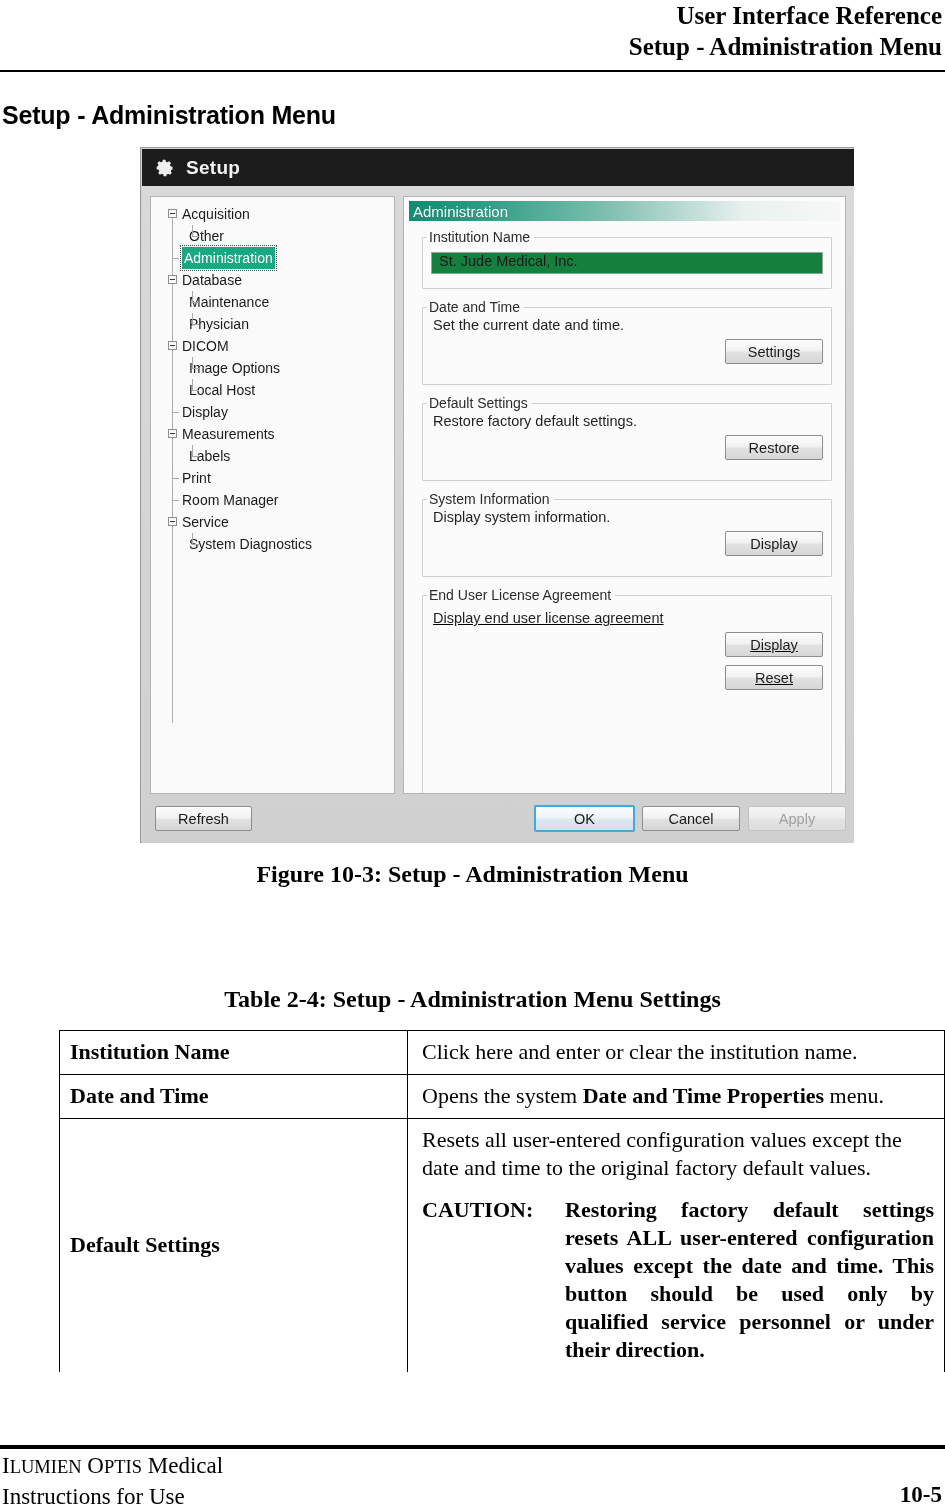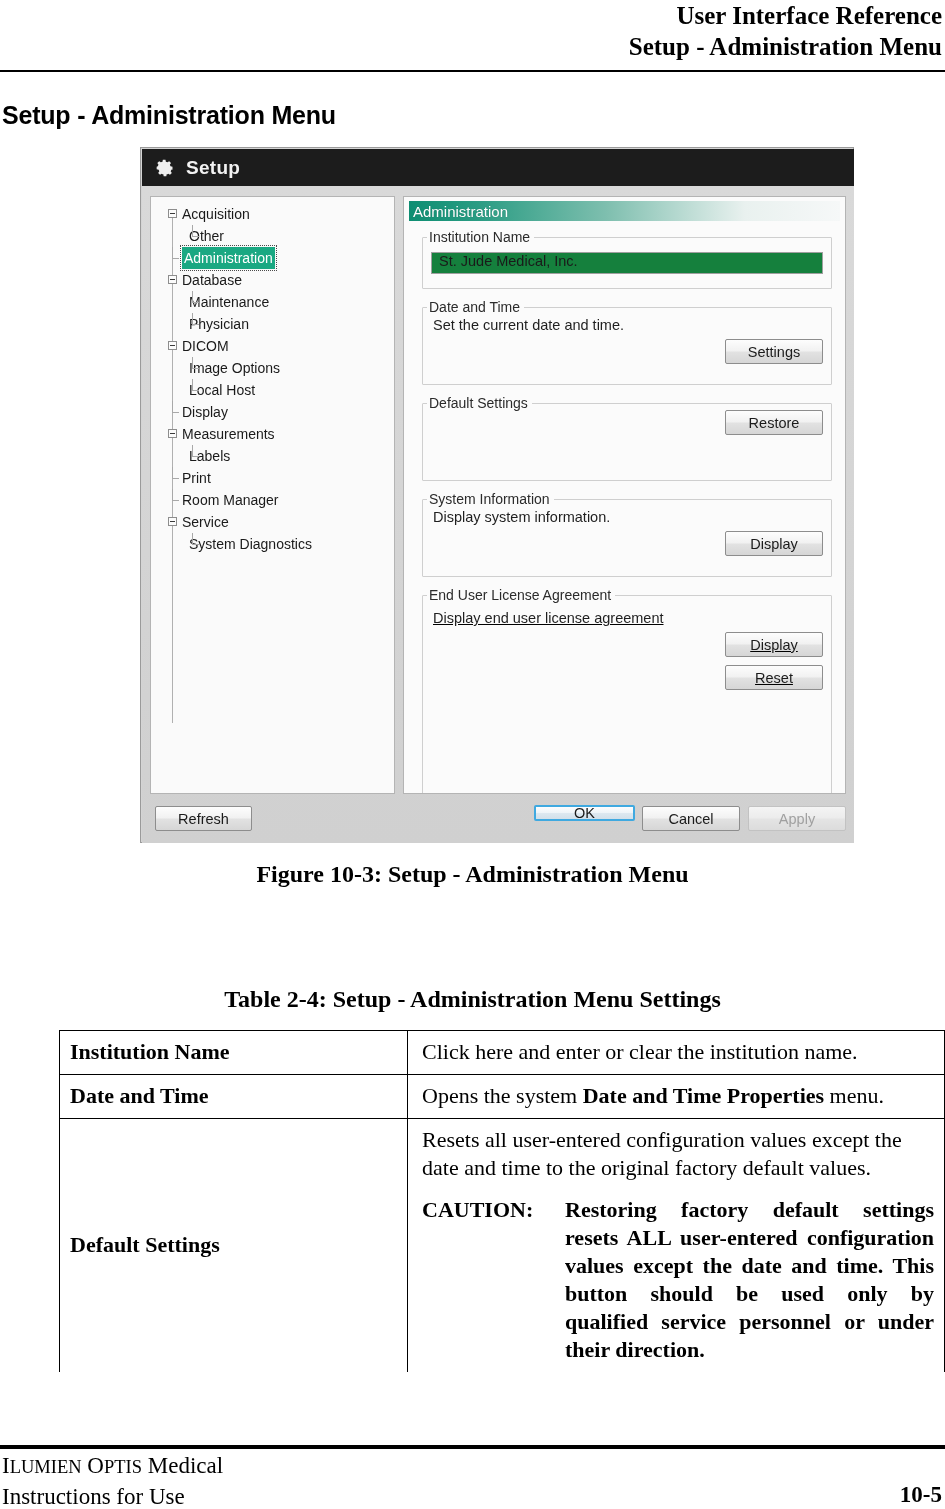--- a/index.html
+++ b/index.html
@@ -261,21 +261,21 @@
   }
   .btn-refresh {
     position: absolute;
     left: 13px; top: 6px;
     min-width: 97px;
   }
   .btn-ok {
     position: absolute;
     left: 392px; top: 5px;
     min-width: 101px;
-    height: 16px;
+    height: 27px;
     border: 2px solid #3fa9e0;
     background: linear-gradient(180deg,#fcfdfe 0%,#eef4f8 48%,#dde8f0 52%,#d2e0ea 100%);
   }
   .btn-cancel {
     position: absolute;
     left: 500px; top: 6px;
     min-width: 98px;
   }
   .btn-apply {
     position: absolute;
@@ -512,20 +512,21 @@
       <div class="group" style="margin-top:18px; height:78px;">
         <div class="group-legend">Date and Time</div>
         <div class="group-desc">Set the current date and time.</div>
         <div class="btn-row">
           <div class="btn">Settings</div>
         </div>
       </div>
 
       <div class="group" style="margin-top:18px; height:78px;">
         <div class="group-legend">Default Settings</div>
+        <div class="group-desc">Restore factory default settings.</div>
         <div class="btn-row">
           <div class="btn">Restore</div>
         </div>
       </div>
 
       <div class="group" style="margin-top:18px; height:78px;">
         <div class="group-legend">System Information</div>
         <div class="group-desc">Display system information.</div>
         <div class="btn-row">
           <div class="btn">Display</div>

